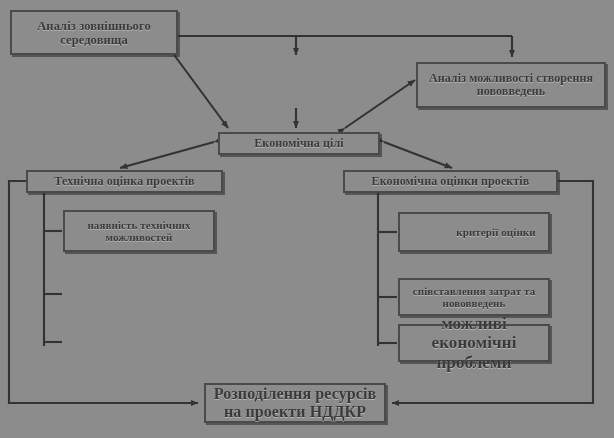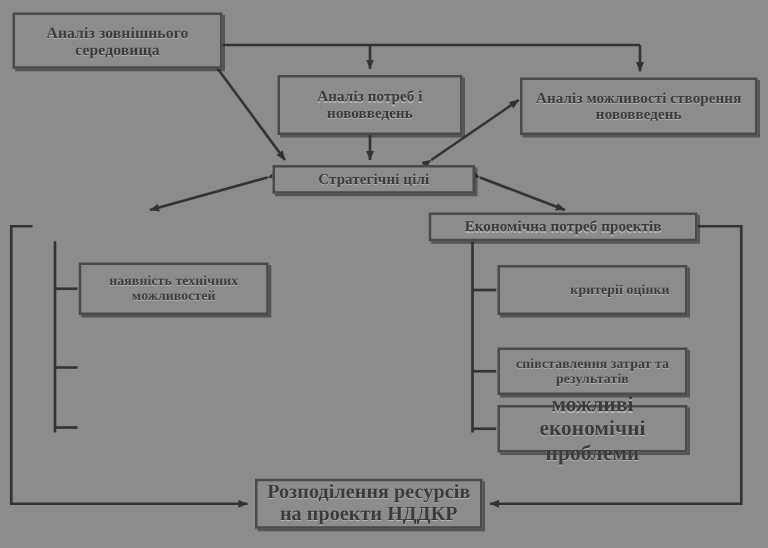--- a/index.html
+++ b/index.html
@@ -83,30 +83,30 @@
       <path d="M378,343 L397,343"></path>
 
       <path d="M26,181 L9,181 L9,403 L198,403" marker-end="url(#ah)"></path>
 
       <path d="M558,181 L593,181 L593,403 L392,403" marker-end="url(#ah)"></path>
     </g>
   </svg>
 
   <div class="node n-env">Аналіз зовнішнього середовища</div>
 
-  <div class="node n-need">Аналіз потреб і нововведень</div>
 
   <div class="node n-cap">Аналіз можливості створення нововведень</div>
 
-  <div class="node n-goals">Стратегічні цілі</div>
+  <div class="node n-goals">Економічна цілі</div>
 
+  <div class="node n-tech">Технічна оцінка проектів</div>
 
-  <div class="node n-econ">Економічна потреб проектів</div>
+  <div class="node n-econ">Економічна оцінки проектів</div>
 
   <div class="node n-t1">наявність технічних можливостей</div>
 
   <div class="node n-e1">критерії оцінки</div>
-  <div class="node n-e2">співставлення затрат та результатів</div>
+  <div class="node n-e2">співставлення затрат та нововведень</div>
   <div class="node n-e3">можливі економічні проблеми</div>
 
   <div class="node n-alloc">Розподілення ресурсів на проекти НДДКР</div>
 
 </div>
 
 </body></html>

